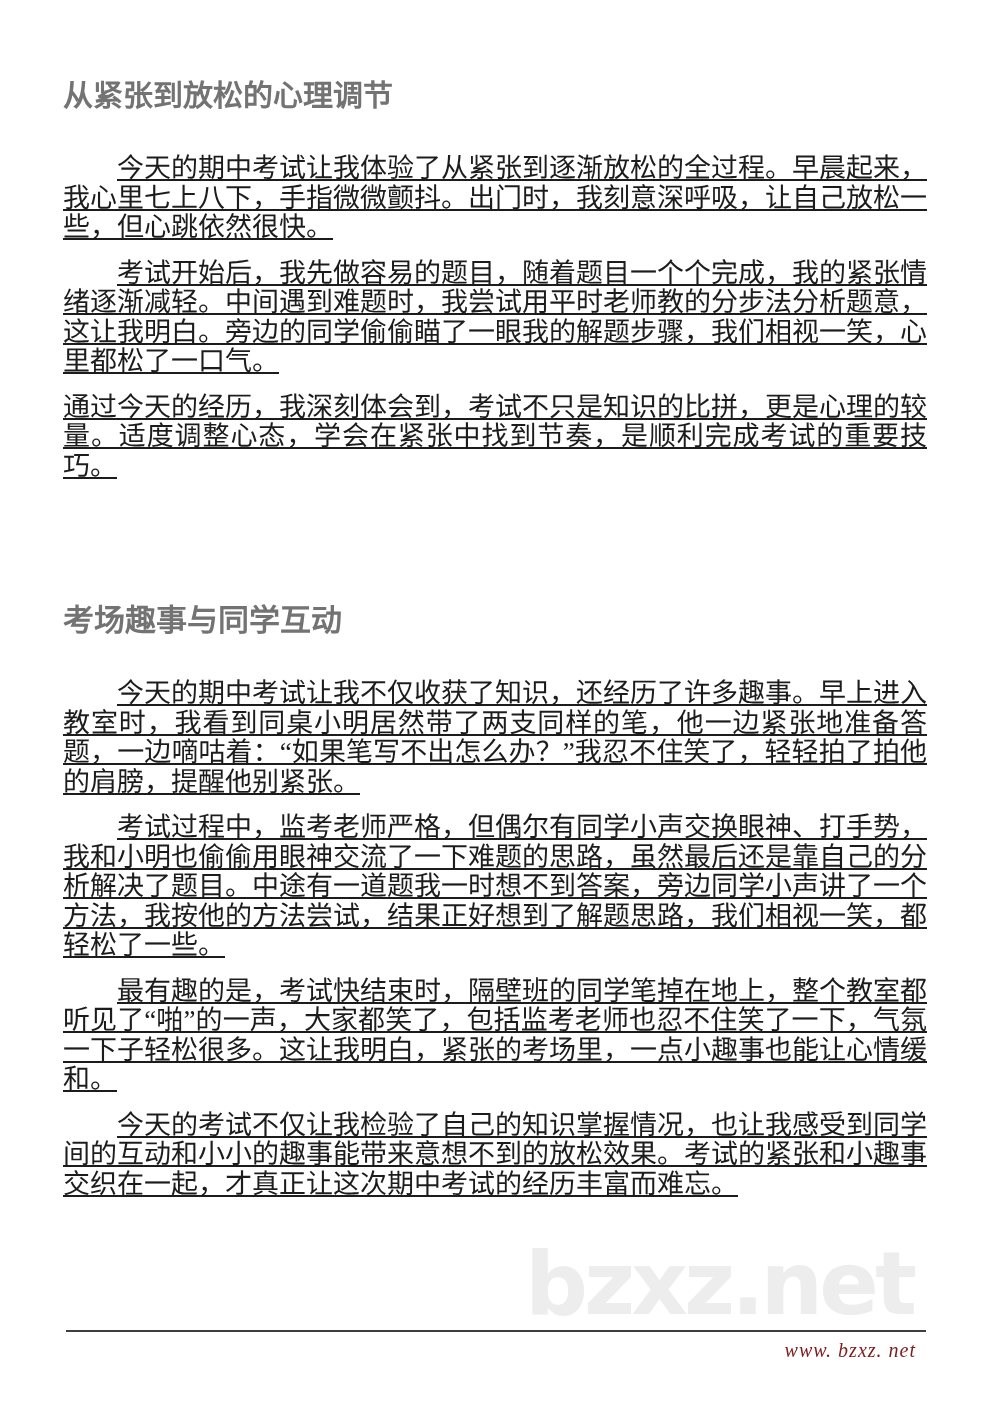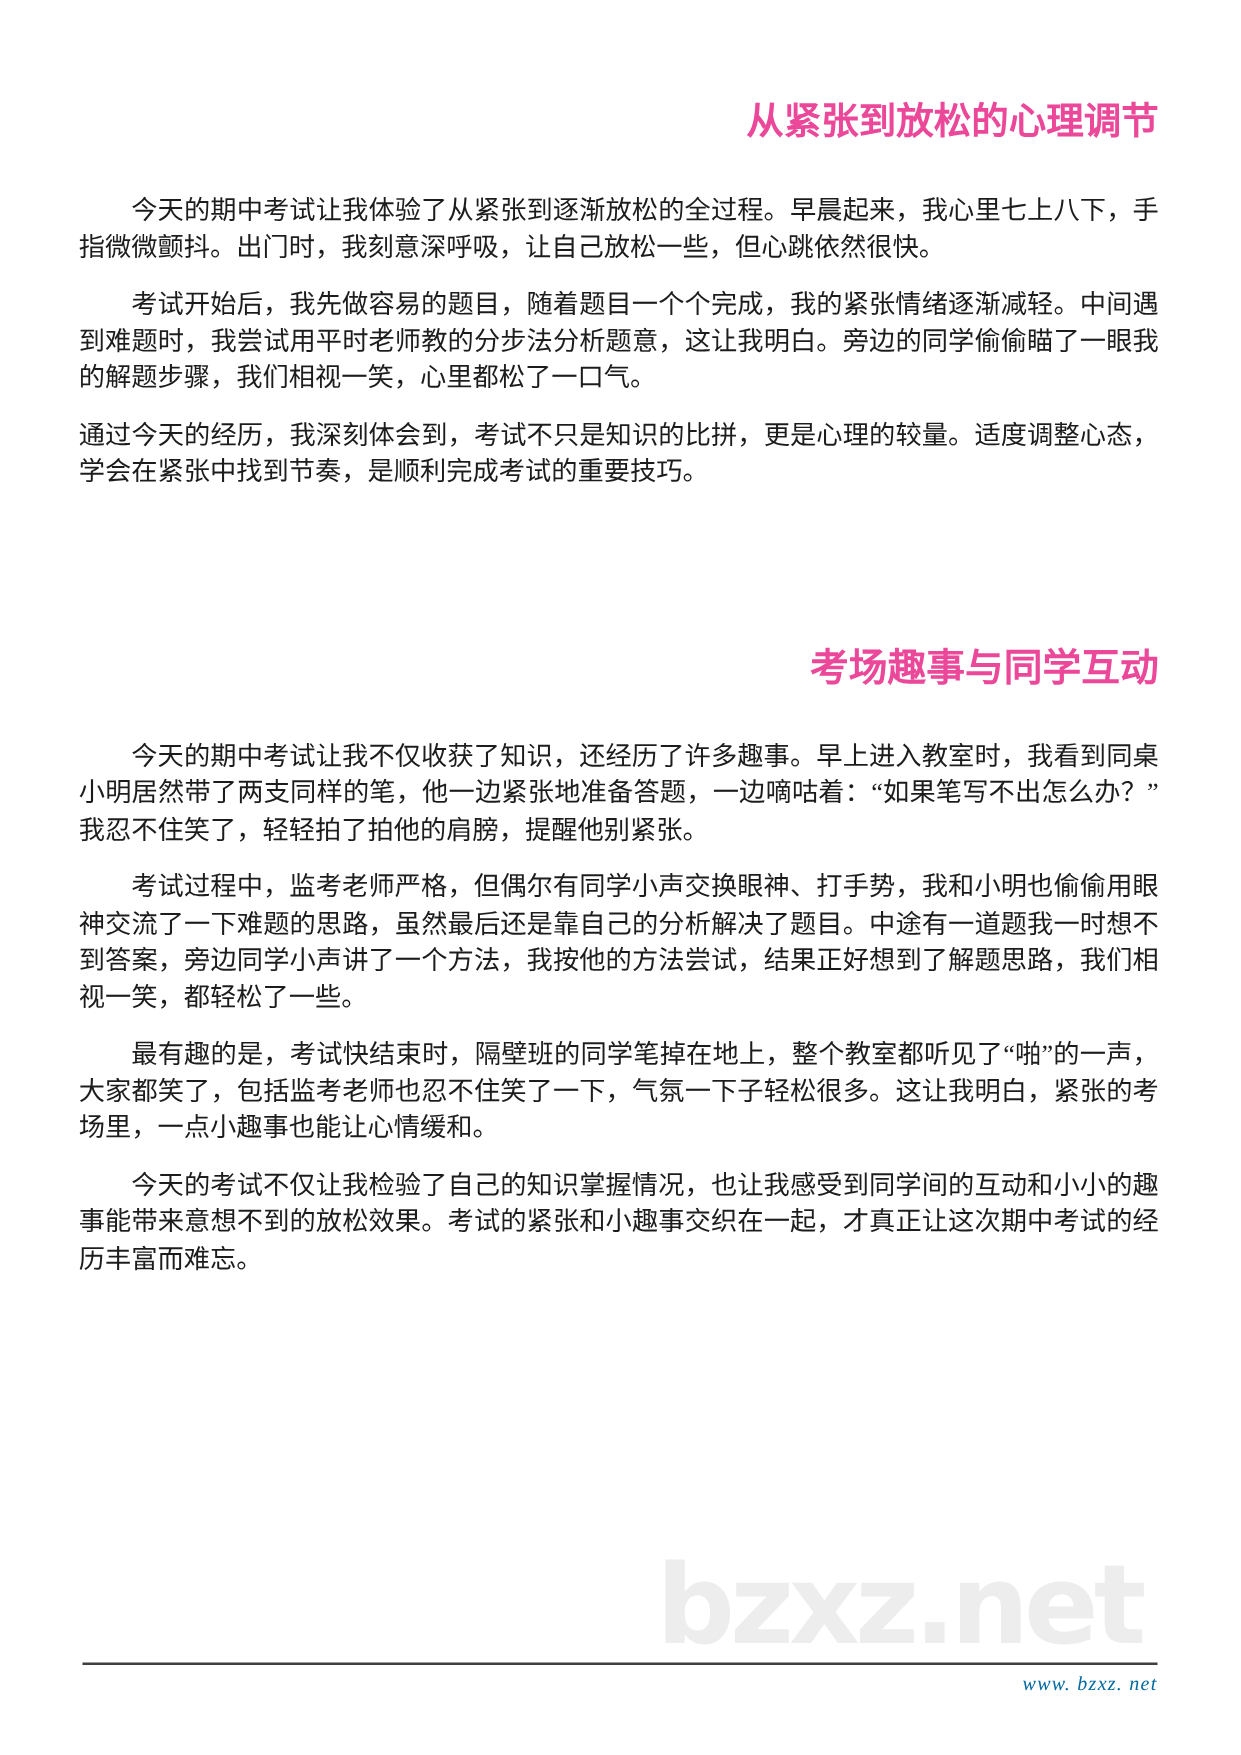--- a/index.html
+++ b/index.html
@@ -17,42 +17,43 @@
   }
   .page {
     position: relative;
     width: 993px;
     height: 1404px;
     box-sizing: border-box;
     padding: 0 66px 0 63px;
   }
   .essay-title {
     margin: 0;
-    text-align: right;
+    text-align: left;
     font-weight: bold;
     font-size: 30px;
     line-height: 32px;
-    color: #ec4899;
-    font-family: Liberation Serif, serif;
+    color: #737373;
+    font-family: Liberation Mono, monospace;
   }
   .essay-title.first {
     padding-top: 82px;
   }
   .essay-title.second {
     padding-top: 110px;
     font-size: 31px;
   }
   .essay p {
     margin: 0 0 16px 0;
-    font-size: 21px;
+    font-size: 27px;
     line-height: 29.5px;
     text-align: justify;
     text-justify: inter-ideograph;
     text-indent: 2em;
     word-break: break-all;
+    text-decoration: underline;
   }
   .essay p.no-indent {
     text-indent: 0;
   }
   .essay p.lead {
     margin-top: 40px;
   }
   .watermark {
     position: absolute;
     top: 1238px;
@@ -73,25 +74,25 @@
     top: 1330px;
     height: 0;
     border: none;
     border-top: 2px solid #3f3f3f;
     margin: 0;
     z-index: 1;
   }
   .footer-url {
     position: absolute;
     top: 1339px;
-    right: 67px;
+    right: 77px;
     font-family: "Liberation Serif", "DejaVu Serif", serif;
     font-style: italic;
-    font-size: 16px;
-    color: #0369a1;
+    font-size: 20px;
+    color: #7f1d1d;
     letter-spacing: 1px;
     z-index: 1;
   }
   .content {
     position: relative;
     z-index: 1;
   }
 </style>
 </head>
 <body>

